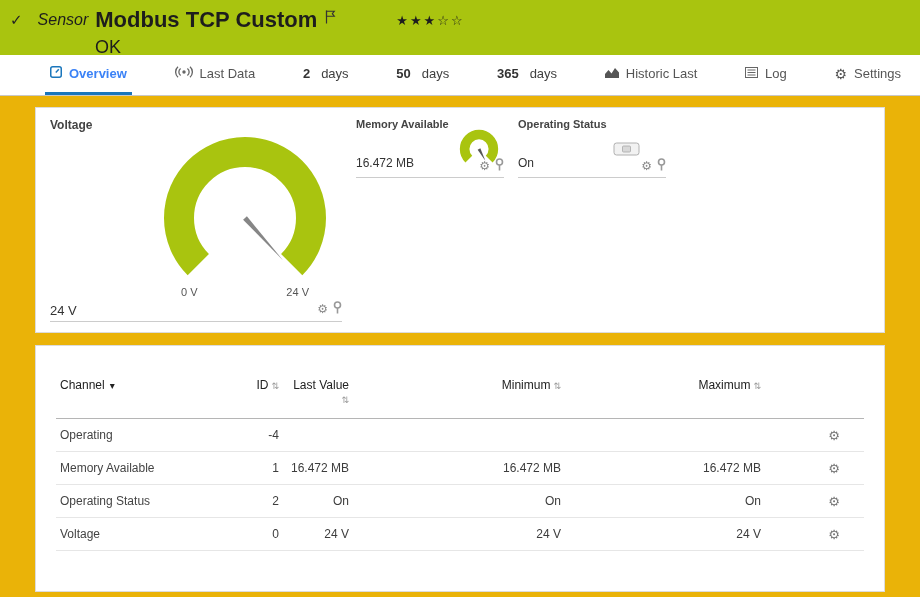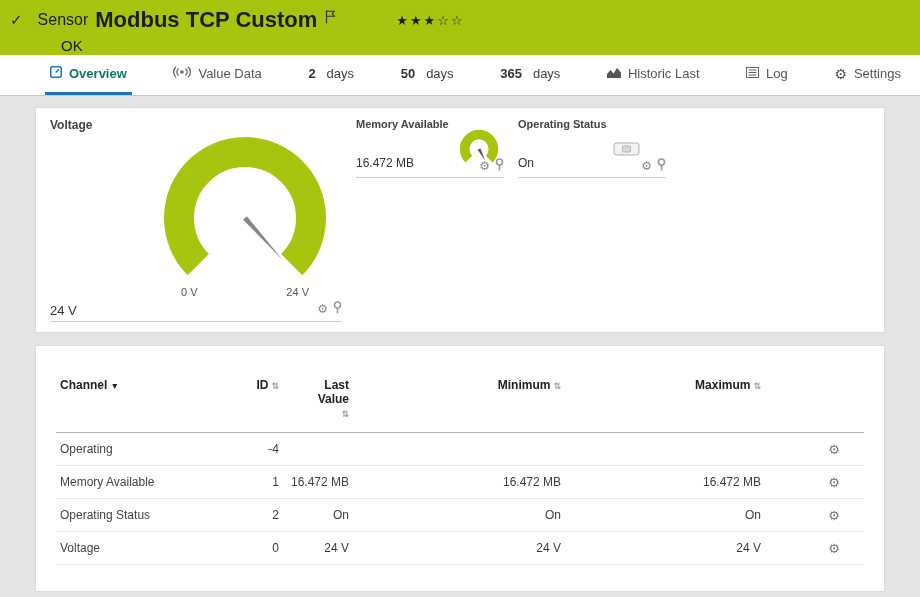--- a/index.html
+++ b/index.html
@@ -3,37 +3,37 @@
 <meta charset="utf-8">
 <style>
   * { margin:0; padding:0; box-sizing:border-box; }
   html,body { width:920px; height:597px; }
   body { font-family:"Liberation Sans", sans-serif; background:#fff; overflow:hidden; }
 
   
   .topbar { height:55px; background:#a9c40f; padding:7px 10px 0; color:#1d1d1d; }
   .title-row { display:flex; align-items:center; }
   .check { font-family:"DejaVu Sans", sans-serif; font-weight:bold; font-size:15px; color:#222; }
-  .kind { font-size:16px; margin-left:15px; }
+  .kind { font-style:italic; font-size:16px; margin-left:15px; }
   .sensor-title { font-weight:bold; font-size:22px; margin-left:7px; }
   .flag-icon { margin-left:8px; margin-top:-3px; }
   .stars { margin-left:60px; font-family:"DejaVu Sans", sans-serif; font-size:13px; letter-spacing:2px; color:#1d1d1d; }
-  .status-row { margin-left:51px; margin-top:4px; font-size:15px; color:#1d1d1d; }
+  .status-row { margin-left:85px; margin-top:4px; font-size:18px; color:#1d1d1d; }
 
   
   .tabs { height:41px; background:#fff; border-bottom:1px solid #c8c8c8; display:flex; justify-content:space-between; padding:0 14px 0 45px; }
   .tab { display:flex; align-items:center; gap:7px; font-size:13px; color:#555; padding:0 5px; border-bottom:3px solid transparent; cursor:pointer; white-space:nowrap; }
-  .tab.active { color:#0f766e; border-bottom-color:#1a76bc; }
+  .tab.active { color:#3b82f6; border-bottom-color:#1a76bc; }
   .tab.active .t-label { font-weight:bold; }
   .tab .num { font-weight:bold; color:#333; }
   .tab .unit { color:#404040; margin-left:4px; }
   .gear-font { font-family:"DejaVu Sans", sans-serif; }
 
   
-  .content { background:#e5e5e5; height:501px; padding:11px 35px 0; }
+  .content { background:#eab308; height:501px; padding:11px 35px 0; }
   .panel { background:#fff; border:1px solid #dcdcdc; }
   .gauges-panel { height:226px; display:flex; gap:14px; padding:10px 14px; }
 
   .widget-title { font-size:12px; font-weight:bold; color:#444; }
   .voltage-widget { width:292px; position:relative; }
   .gauge-wrap { width:180px; margin-left:105px; margin-top:2px; }
   .scale-row { display:flex; justify-content:space-between; padding:0 26px; font-size:11px; color:#555; margin-top:2px; width:180px; margin-left:105px; }
   .widget-footer { position:absolute; left:0; right:0; bottom:0; display:flex; justify-content:space-between; align-items:flex-end; border-bottom:1px solid #ccc; padding-bottom:3px; }
   .widget-value { font-size:13px; color:#333; }
   .icon-group { display:flex; align-items:center; gap:5px; }
@@ -42,21 +42,21 @@
   .mini-widget { width:148px; height:60px; position:relative; border-bottom:1px solid #ccc; }
   .mini-widget .widget-title { font-size:11px; }
   .mini-value { position:absolute; left:0; bottom:7px; font-size:12px; color:#333; }
   .mini-gauge { position:absolute; top:9px; right:2px; }
   .mini-icons { position:absolute; right:0; bottom:2px; display:flex; gap:5px; align-items:center; }
   .toggle-graphic { position:absolute; top:24px; left:95px; }
 
   
   .table-panel { margin-top:12px; height:247px; padding:28px 20px 14px; }
   table { width:100%; border-collapse:collapse; }
-  th { font-size:12px; color:#222; font-weight:bold; text-align:right; vertical-align:top; padding:4px 4px 12px; border-bottom:1px solid #b5b5b5; }
+  th { font-size:12px; color:#222; font-weight:normal; text-align:right; vertical-align:top; padding:4px 4px 12px; border-bottom:1px solid #b5b5b5; }
   th.th-channel { text-align:left; }
   td { font-size:12px; color:#3d3d3d; padding:0 4px; height:33px; border-bottom:1px solid #e6e6e6; }
   td.num { text-align:right; }
   td.c-name { color:#444; }
   .sort { font-family:"DejaVu Sans", sans-serif; font-size:9px; color:#999; margin-left:3px; cursor:pointer; }
   .caret { font-family:"DejaVu Sans", sans-serif; font-size:10px; margin-left:5px; color:#222; }
   .narrow { display:inline-block; max-width:56px; text-align:right; }
   .gear-cell { text-align:right; padding-right:24px; }
   .row-gear { font-family:"DejaVu Sans", sans-serif; font-size:13px; color:#777; cursor:pointer; }
 </style>
@@ -92,21 +92,21 @@
   <div class="tab">
     <span>
       <svg width="18" height="12" viewBox="0 0 18 12">
         <circle cx="9" cy="6" r="1.7" fill="#666"></circle>
         <path d="M5.6 2.4 A4.6 4.6 0 0 0 5.6 9.6" fill="none" stroke="#666" stroke-width="1.3"></path>
         <path d="M3 0.8 A6.9 6.9 0 0 0 3 11.2" fill="none" stroke="#666" stroke-width="1.3"></path>
         <path d="M12.4 2.4 A4.6 4.6 0 0 1 12.4 9.6" fill="none" stroke="#666" stroke-width="1.3"></path>
         <path d="M15 0.8 A6.9 6.9 0 0 1 15 11.2" fill="none" stroke="#666" stroke-width="1.3"></path>
       </svg>
     </span>
-    <span class="t-label">Value Data</span>
+    <span class="t-label">Last Data</span>
   </div>
   <div class="tab">
     <span class="num">2</span>
       <span class="unit">days</span>
   </div>
   <div class="tab">
     <span class="num">50</span>
       <span class="unit">days</span>
   </div>
   <div class="tab">

